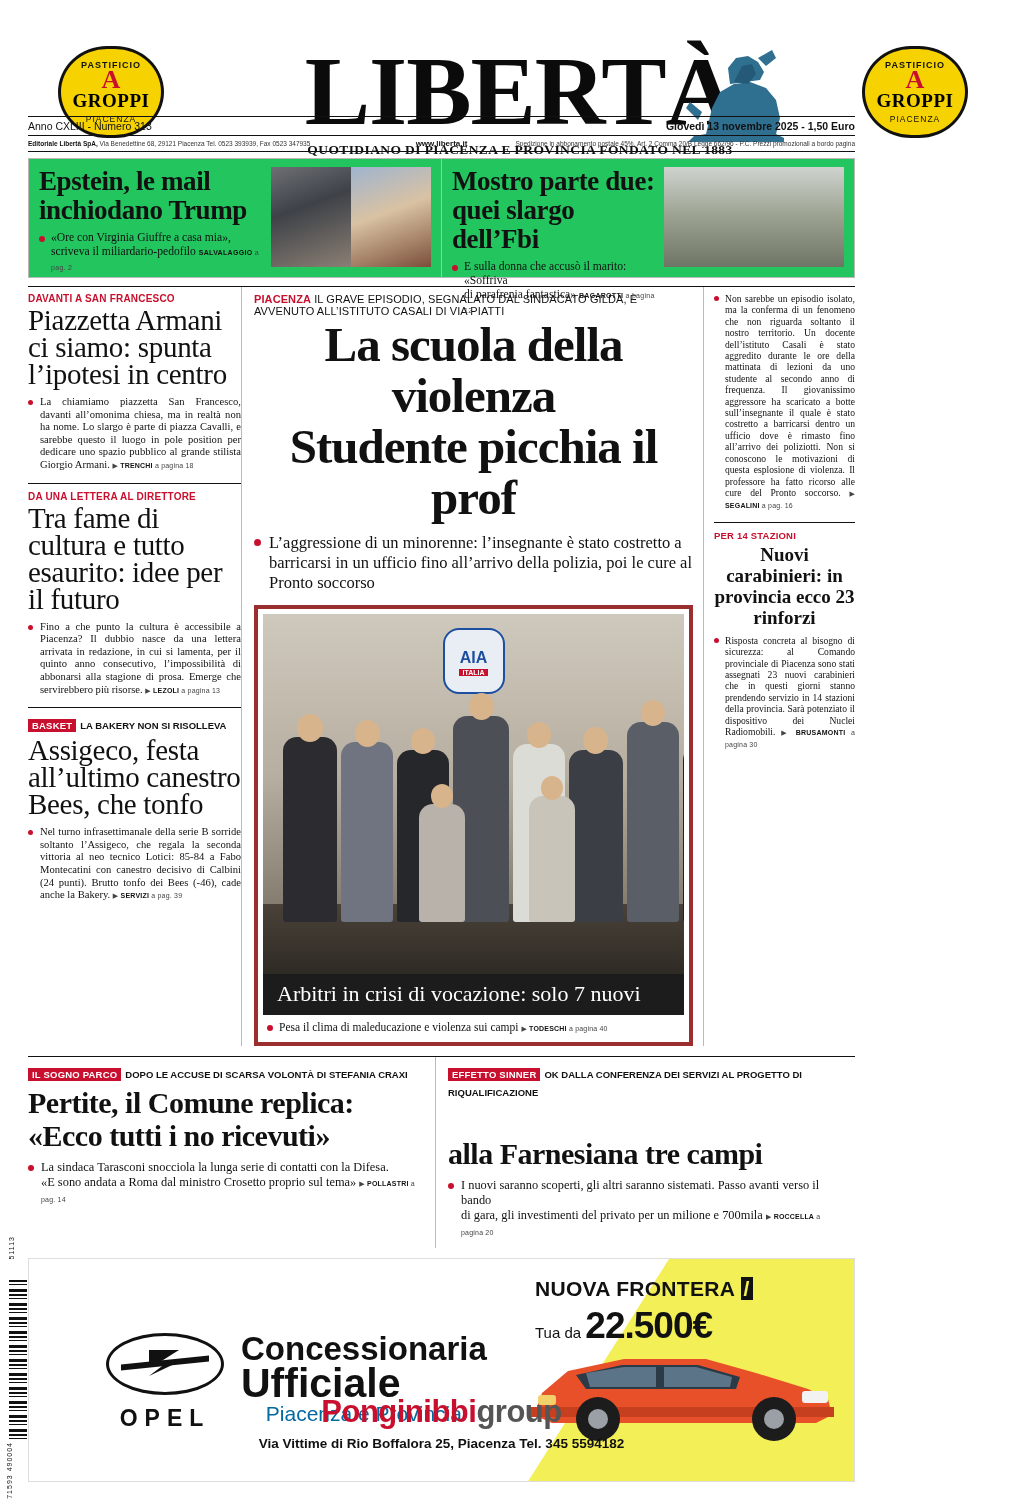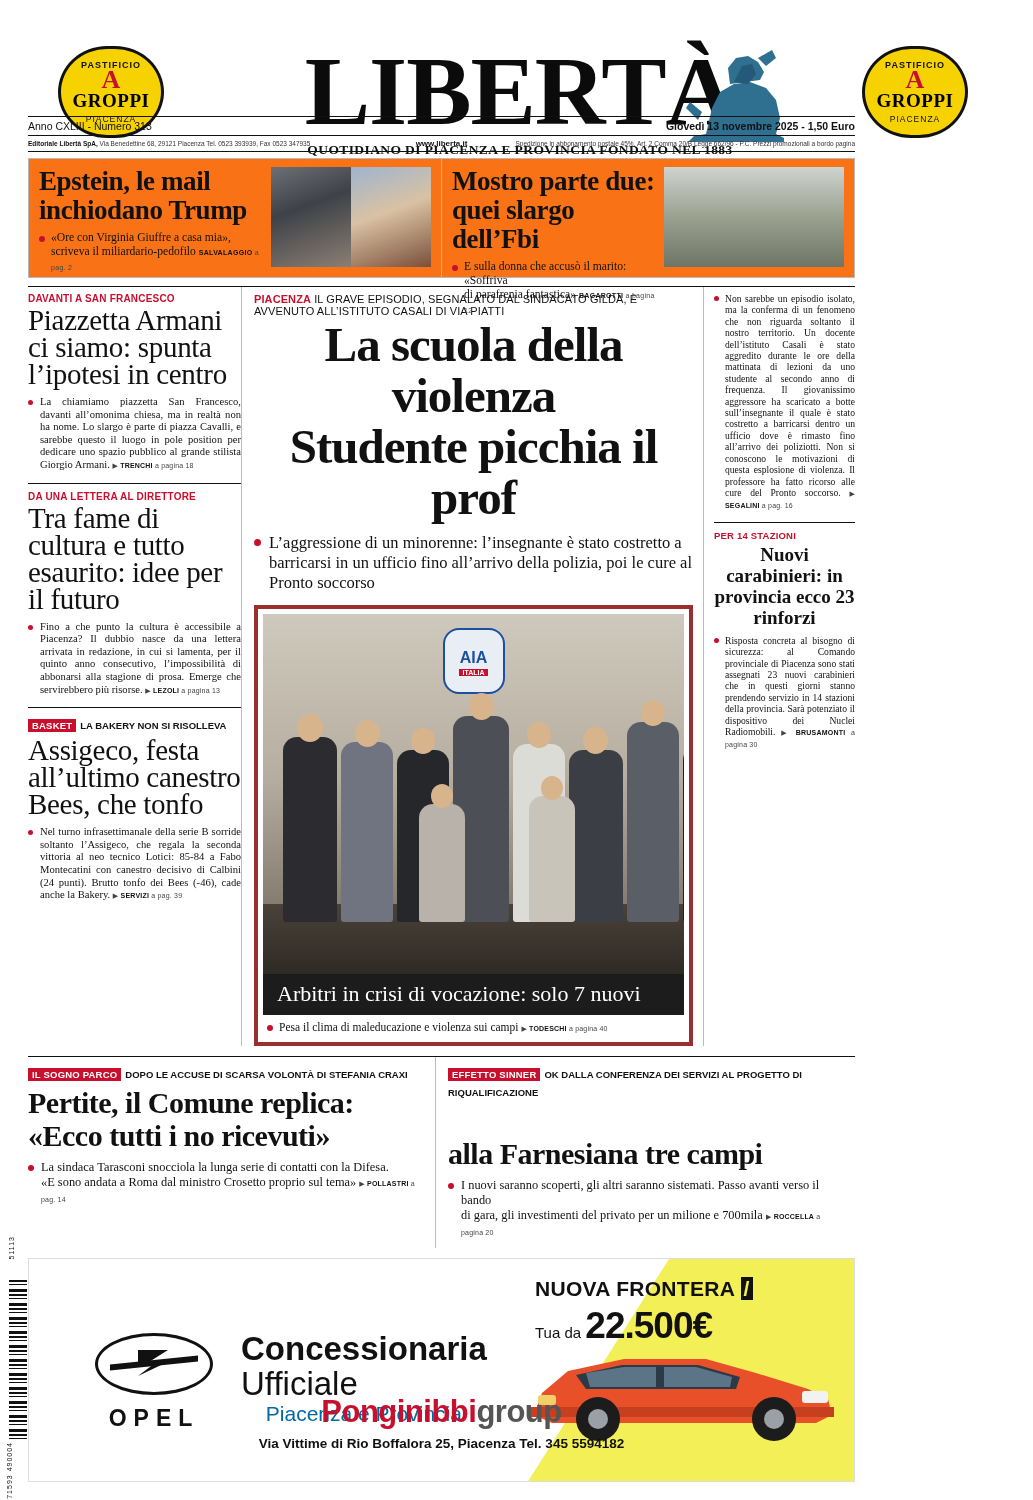--- a/index.html
+++ b/index.html
@@ -56,21 +56,21 @@
     position:relative;height:15px;margin:0 28px;border-bottom:1.5px solid #111;
     font-family:"Liberation Sans",sans-serif;font-size:6.5px;color:#333;
     display:flex;align-items:center;
   }
   .mast-line2 .l{position:absolute;left:0;}
   .mast-line2 .l b{color:#111;}
   .mast-line2 .c{position:absolute;left:50%;transform:translateX(-50%);font-size:8px;font-weight:bold;color:#111;}
   .mast-line2 .r{position:absolute;right:0;}
 
   
-  .teasers{margin:6px 28px 0 28px;display:flex;gap:0;border:1px solid #b9b9b9;background:#f97316;height:118px;}
+  .teasers{margin:6px 28px 0 28px;display:flex;gap:0;border:1px solid #b9b9b9;background:#22c55e;height:118px;}
   .teaser{position:relative;flex:1;padding:8px 10px 6px 10px;box-sizing:border-box;display:flex;}
   .teaser + .teaser{border-left:1px solid #b9b9b9;}
   .teaser .txt{flex:1;padding-right:6px;}
   .teaser h2{
     margin:0;font-size:27px;line-height:29px;font-weight:bold;letter-spacing:-0.4px;
   }
   .teaser .sub{
     margin-top:6px;font-size:11.6px;line-height:14px;color:#111;position:relative;padding-left:12px;
   }
   .teaser .sub:before{
@@ -165,38 +165,38 @@
   
   .ad{
     margin:10px 28px 0 28px;height:222px;position:relative;overflow:hidden;
     background:#f2ef57;border:1px solid #ddd;
   }
   .ad .white-wedge{
     position:absolute;left:0;top:0;width:640px;height:222px;background:#fff;
     clip-path:polygon(0 0, 100% 0, 78% 100%, 0 100%);
   }
   .ad .opel{
-    position:absolute;left:52px;top:74px;width:146px;text-align:center;
+    position:absolute;left:63px;top:74px;width:146px;text-align:center;
   }
   .ad .opel .blitz{
     width:112px;height:56px;border-radius:50%;border:3px solid #111;margin:0 auto;position:relative;
   }
   .ad .opel .blitz:before{
     content:"";position:absolute;left:12px;top:24px;width:88px;height:6px;background:#111;transform:skewY(-6deg);
   }
   .ad .opel .blitz:after{
     content:"";position:absolute;left:40px;top:14px;width:30px;height:26px;background:#111;
     clip-path:polygon(0 0,100% 0,38% 45%,100% 45%,0 100%,55% 52%,0 52%);
   }
   .ad .opel .word{font-family:"Liberation Sans",sans-serif;font-weight:bold;font-size:23px;letter-spacing:7px;margin-top:10px;}
   .ad .conc{
     position:absolute;left:212px;top:72px;font-family:"Liberation Sans",sans-serif;
   }
   .ad .conc .l1{font-size:33px;font-weight:bold;line-height:35px;color:#111;}
-  .ad .conc .l2{font-size:33px;font-weight:normal;line-height:35px;color:#111;}
+  .ad .conc .l2{font-size:41px;font-weight:bold;line-height:35px;color:#111;}
   .ad .conc .l3{font-size:21px;line-height:26px;color:#0369a1;text-align:center;}
   .ad .front{
     position:absolute;left:506px;top:18px;width:250px;
     font-family:"Liberation Sans",sans-serif;text-align:left;
   }
   .ad .front .f1{font-size:21px;font-weight:bold;letter-spacing:0.3px;}
   .ad .front .f1 .slash{color:#f2ef57;background:#111;padding:0 3px;}
   .ad .front .f2{font-size:15px;margin-top:4px;}
   .ad .front .f2 b{font-size:37px;letter-spacing:-1px;}
   .ad .car{

